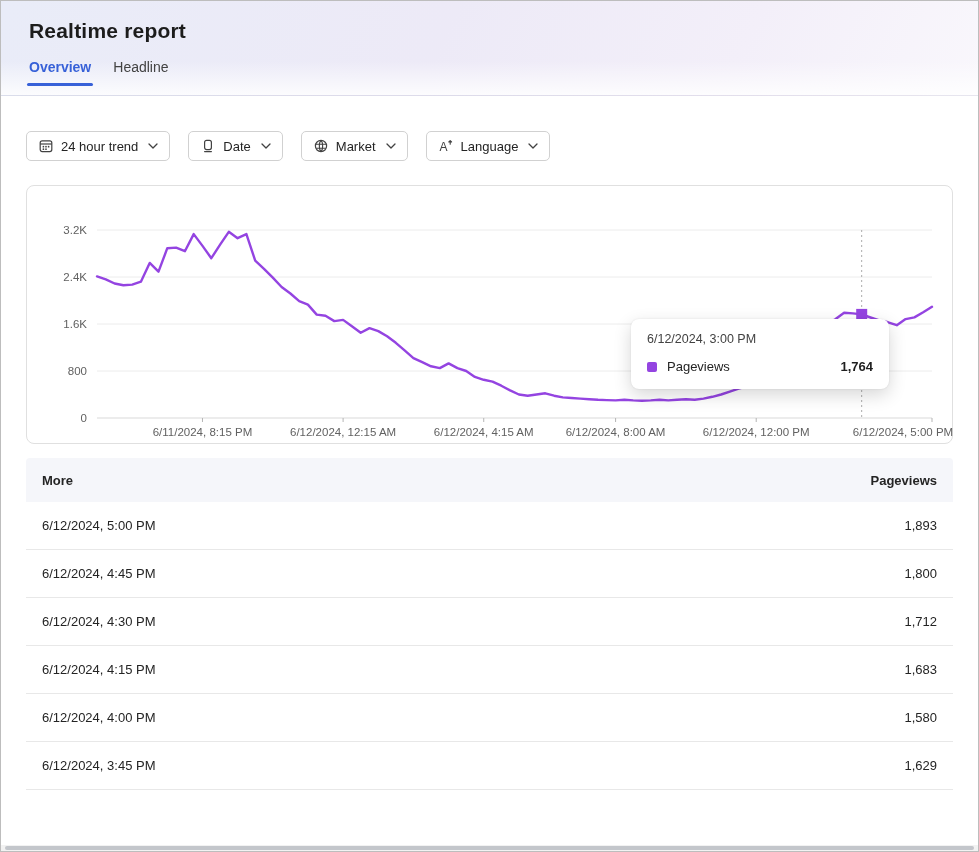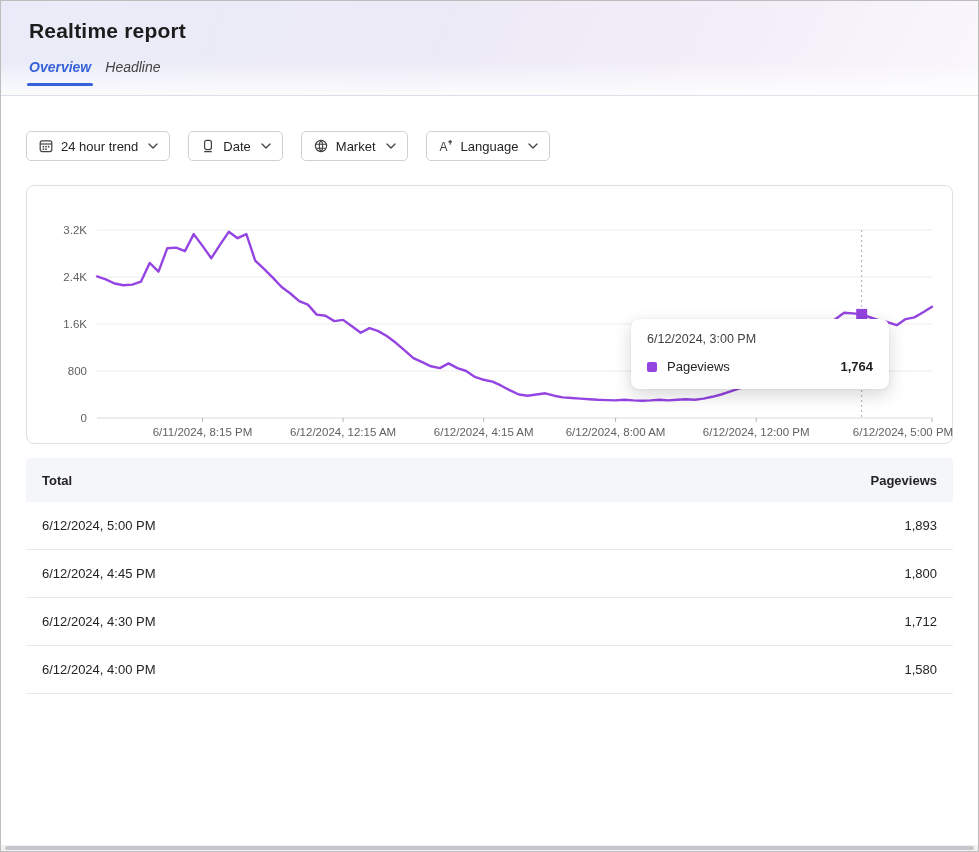--- a/index.html
+++ b/index.html
@@ -7,21 +7,21 @@
   body { font-family:"Liberation Sans", sans-serif; }
   .app { width:979px; height:852px; border:1px solid #bdbdbd; position:relative; overflow:hidden; background:#fff; }
 
   
   .hero { padding:18px 12px 0 28px; height:95px;
     background:linear-gradient(115deg,#e9ecf8 0%,#edeaf7 45%,#f3eff9 75%,#f9f7fc 100%);
     border-bottom:1px solid rgba(90,90,130,0.10); position:relative; }
   .hero:after{content:"";position:absolute;left:0;right:0;bottom:0;height:34px;
     background:linear-gradient(180deg,rgba(255,255,255,0),rgba(255,255,255,0.85));pointer-events:none;}
   .page-title { margin:0 0 16px 0; font-size:21px; font-weight:700; color:#1c1c1c; letter-spacing:.2px; }
-  .tabs { display:flex; gap:8px; margin-left:-3px; position:relative; z-index:2;font-style:italic; }
+  .tabs { display:flex; gap:16px; margin-left:-3px; position:relative; z-index:2; }
   .tab { position:relative; padding:0 3px 10px 3px; font-size:14px; color:#424242; cursor:pointer; }
   .tab.active .tab-label { color:#3761d8; font-weight:700; }
   .tab-underline { position:absolute; left:1px; right:1px; bottom:-1px; height:3px; border-radius:3px; background:#3761d8; }
 
   
   .filters { display:flex; gap:18px; margin:35px 25px 0 25px; }
   .fbtn { display:inline-flex; align-items:center; gap:7px; height:30px; padding:0 11px;
     background:#fff; border:1px solid #d1d1d1; border-radius:5px; font-size:13px; color:#242424;
     font-family:"Liberation Sans", sans-serif; cursor:pointer; }
   .fbtn svg { display:block; }
@@ -178,39 +178,47 @@
         <span class="swatch"></span>
         <span>Pageviews</span>
         <span class="tt-val">1,764</span>
       </div>
     </div>
   </section>
 
 
   <div class="table">
     <div class="thead">
-      <span>Total</span>
+      <span>More</span>
       <span>Pageviews</span>
     </div>
     <div id="tbody">
         <div class="trow">
           <span>6/12/2024, 5:00 PM</span>
           <span>1,893</span>
         </div>
         <div class="trow">
           <span>6/12/2024, 4:45 PM</span>
           <span>1,800</span>
         </div>
         <div class="trow">
           <span>6/12/2024, 4:30 PM</span>
           <span>1,712</span>
         </div>
         <div class="trow">
+          <span>6/12/2024, 4:15 PM</span>
+          <span>1,683</span>
+        </div>
+        <div class="trow">
           <span>6/12/2024, 4:00 PM</span>
           <span>1,580</span>
+        </div>
+        <div class="trow">
+          <span>6/12/2024, 3:45 PM</span>
+          <span>1,629</span>
         </div>
       </div>
   </div>
 
   <div class="hscroll">
     <div class="hscroll-thumb"></div>
   </div>
 
 </div>
 

